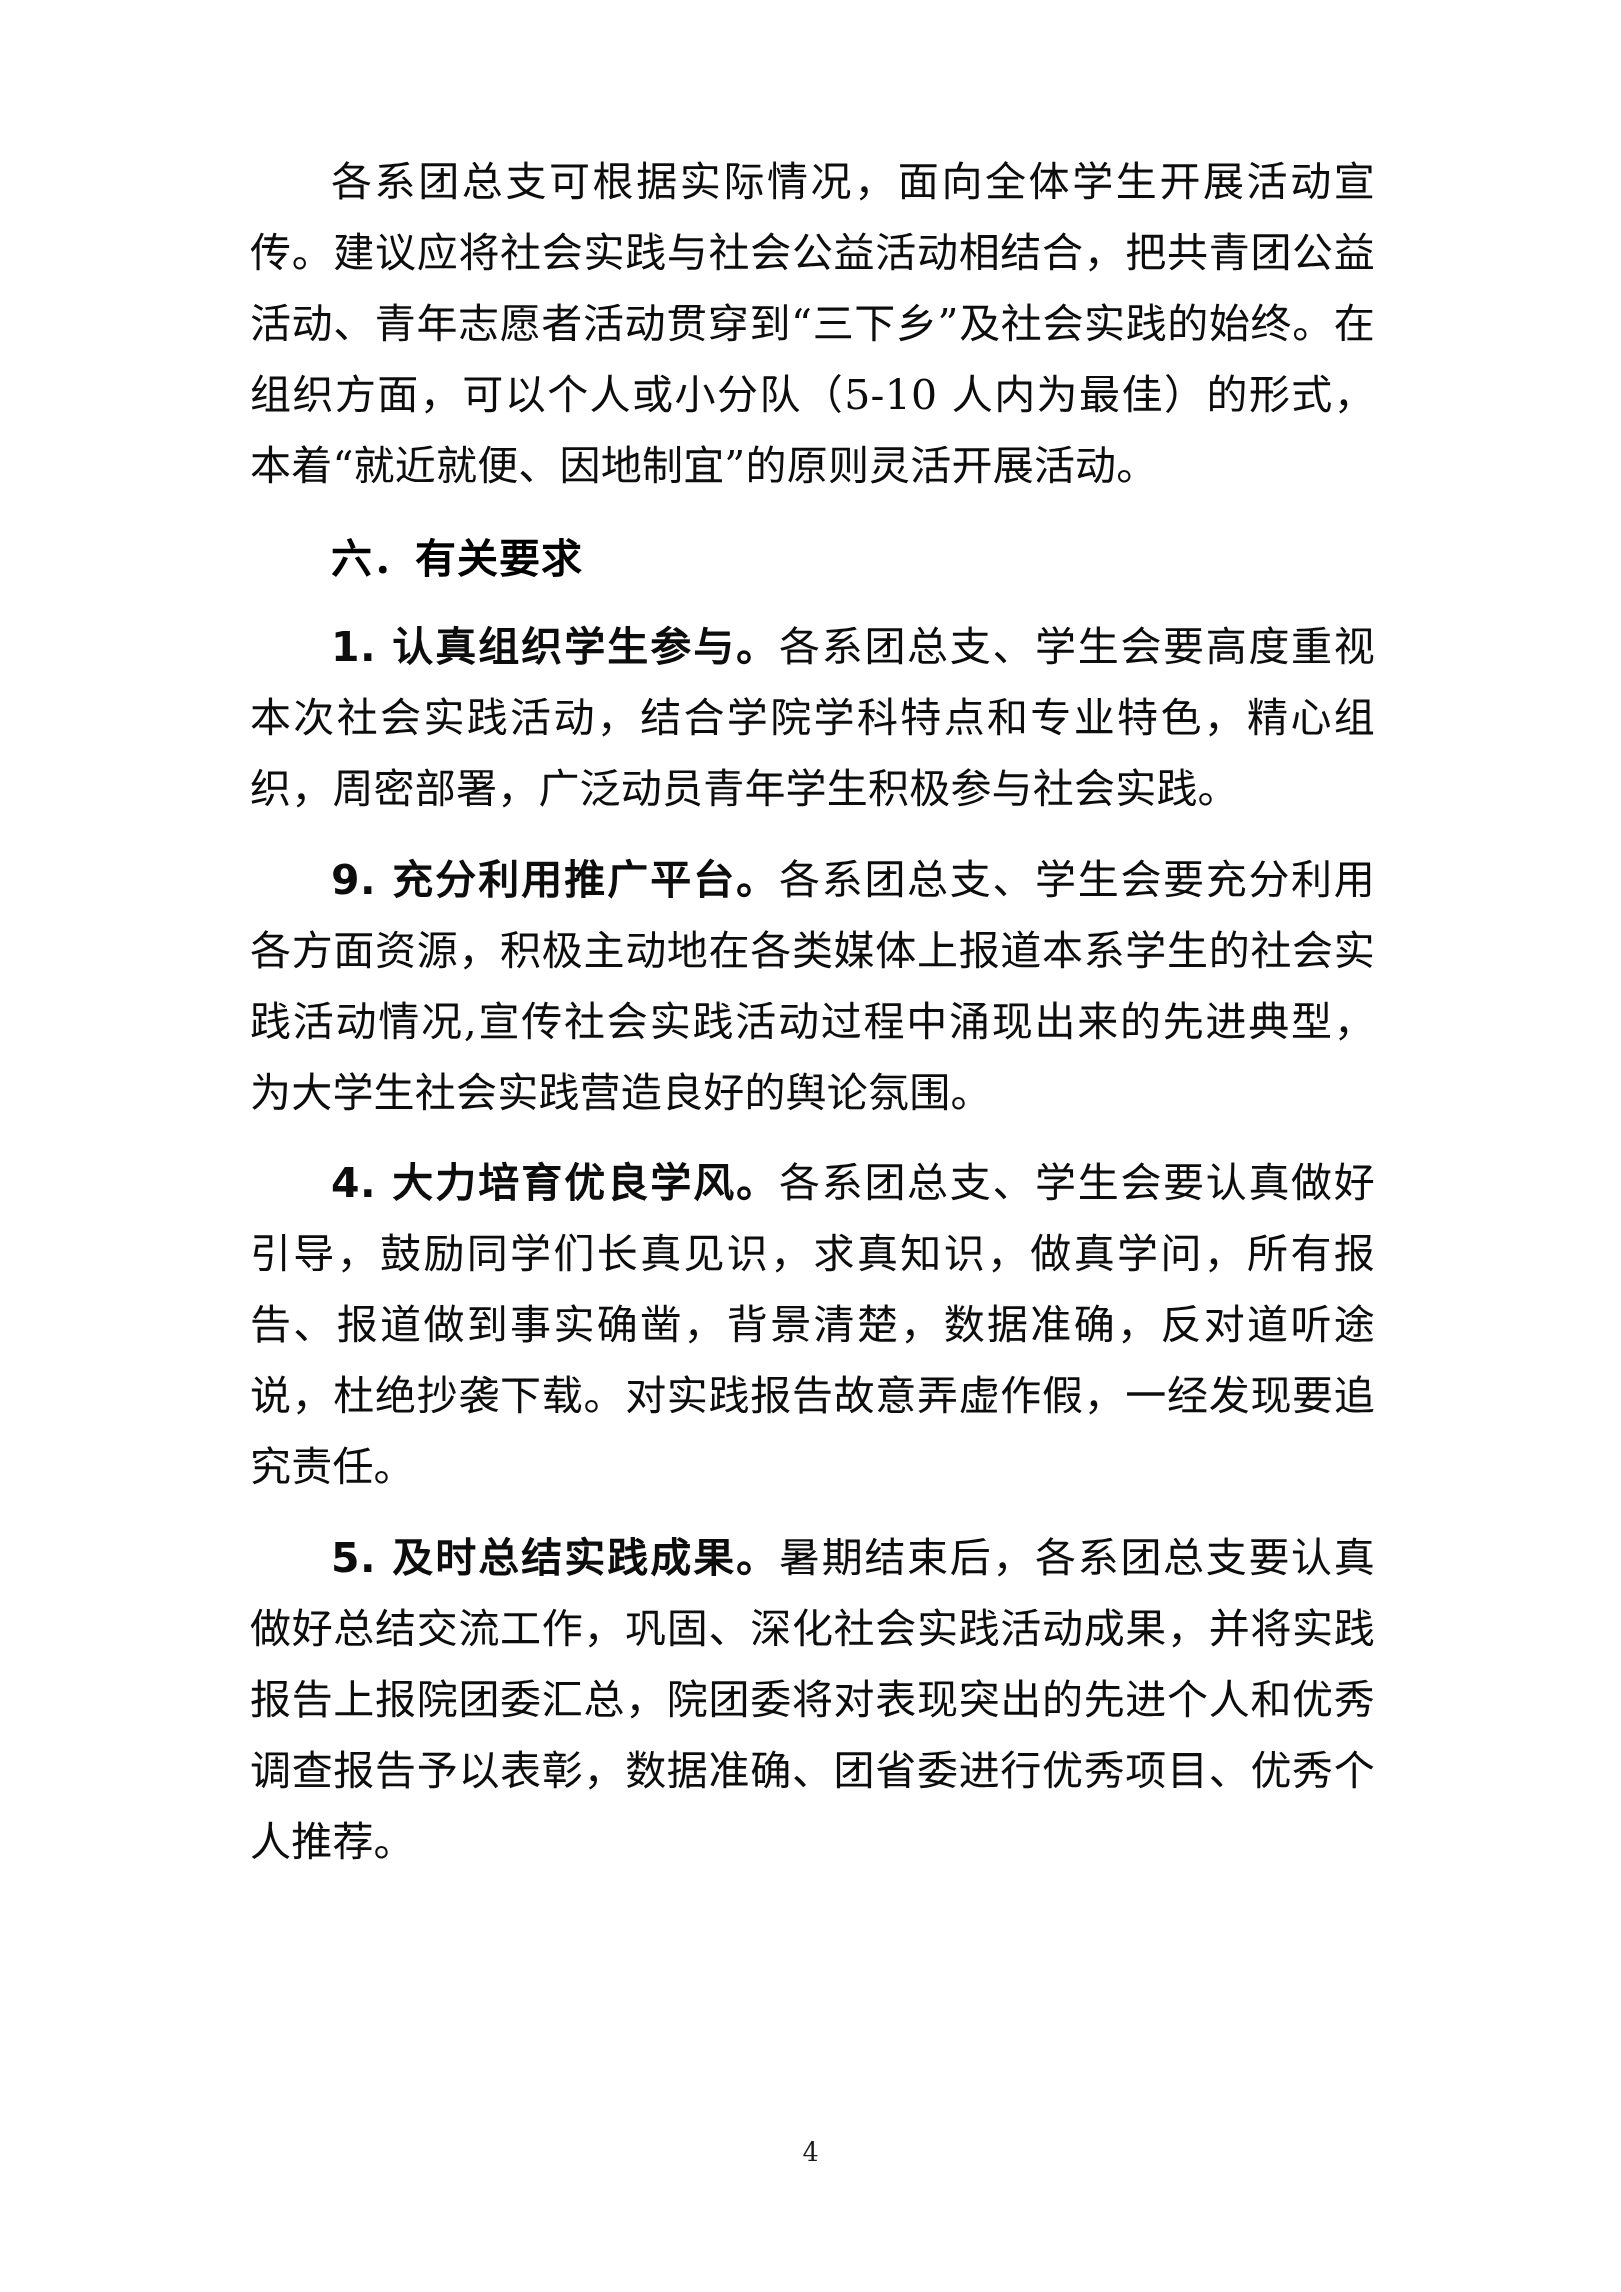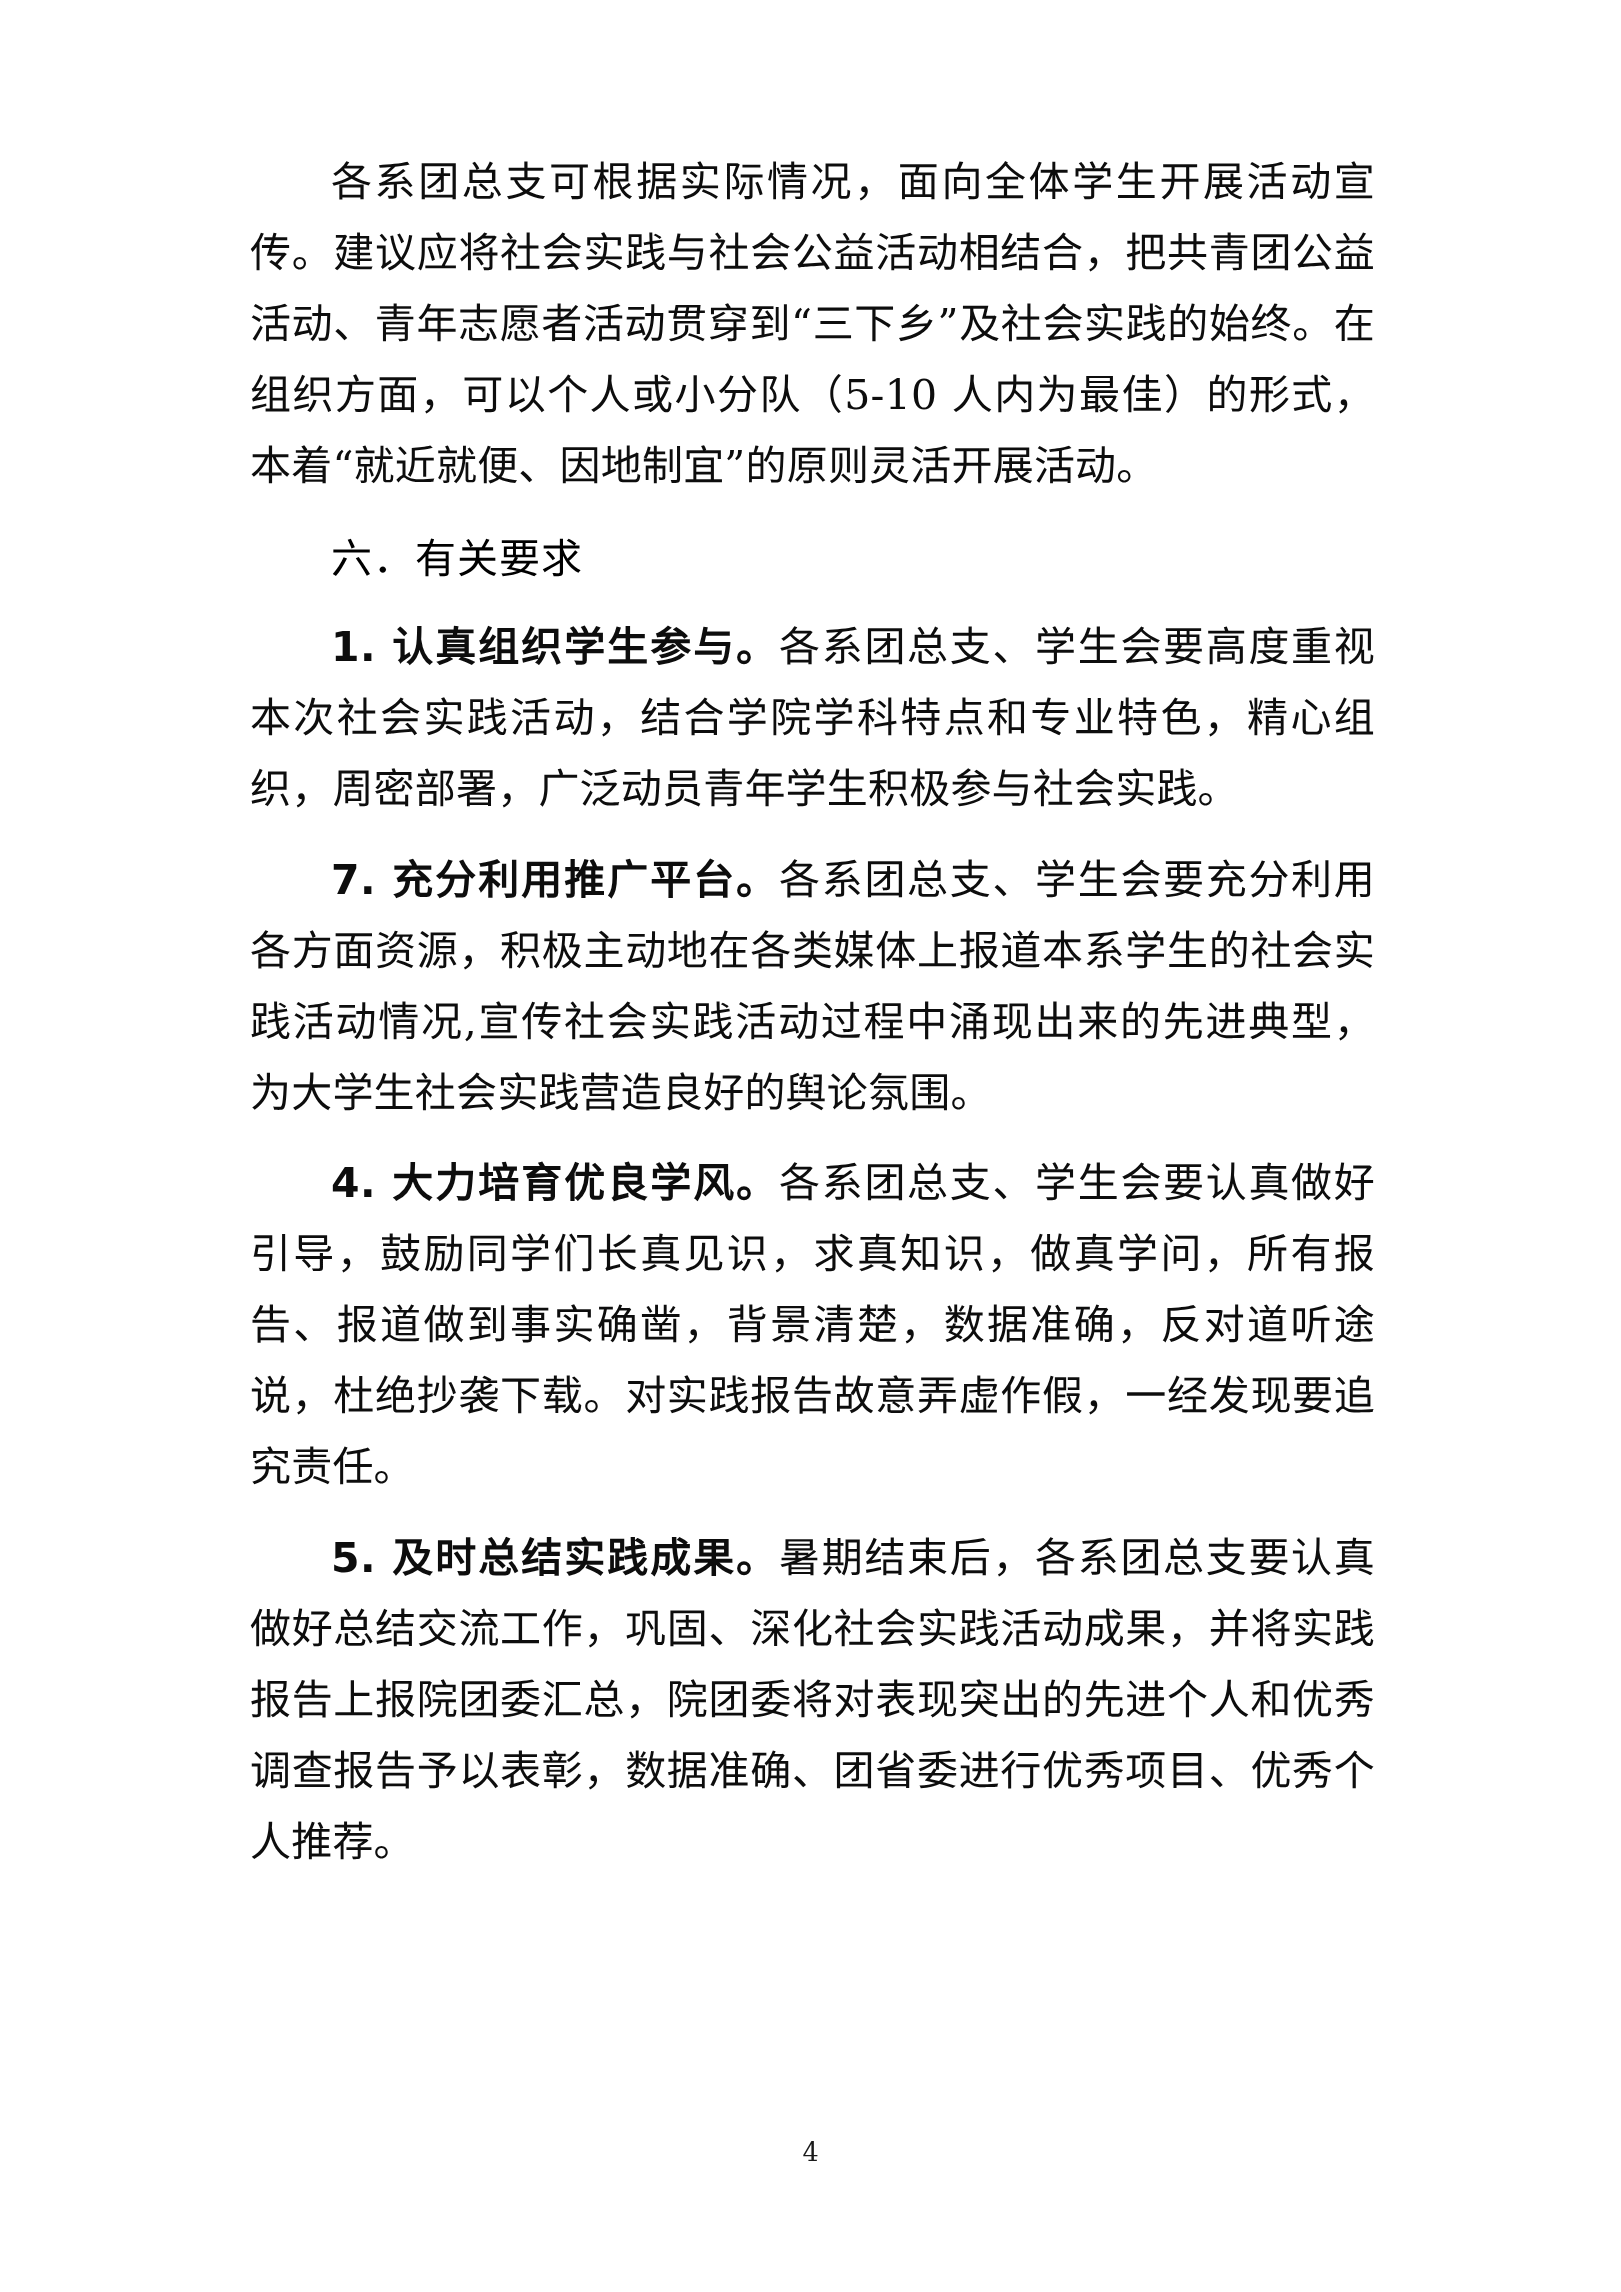--- a/index.html
+++ b/index.html
@@ -38,21 +38,21 @@
     letter-spacing: 0.2px;
     font-family: "DejaVu Serif", "Liberation Serif", serif;
     font-weight: 400;
     word-break: break-all;
   }
   
   .section-heading {
     font-size: 41px;
     line-height: 71px;
     color: #000000;
-    font-weight: normal;
+    font-weight: bold;
     text-indent: 81px;
     margin: 21.6px 0 17.6px 0;
     font-family: "DejaVu Sans", "Liberation Sans", sans-serif;
     letter-spacing: 1px;
   }
   
   .item {
     font-size: 41px;
     line-height: 71px;
     color: #0d0d0d;
@@ -93,21 +93,21 @@
 
     <p class="para">各系团总支可根据实际情况，面向全体学生开展活动宣传。建议应将社会实践与社会公益活动相结合，把共青团公益活动、青年志愿者活动贯穿到“三下乡”及社会实践的始终。在组织方面，可以个人或小分队（5-10 人内为最佳）的形式，本着“就近就便、因地制宜”的原则灵活开展活动。</p>
 
     <h2 class="section-heading">六．有关要求</h2>
 
     <p class="item">
       <span class="item-lead">1. 认真组织学生参与。</span><span class="item-body">各系团总支、学生会要高度重视本次社会实践活动，结合学院学科特点和专业特色，精心组织，周密部署，广泛动员青年学生积极参与社会实践。</span>
     </p>
 
     <p class="item">
-      <span class="item-lead">7. 充分利用推广平台。</span><span class="item-body">各系团总支、学生会要充分利用各方面资源，积极主动地在各类媒体上报道本系学生的社会实践活动情况,宣传社会实践活动过程中涌现出来的先进典型，为大学生社会实践营造良好的舆论氛围。</span>
+      <span class="item-lead">9. 充分利用推广平台。</span><span class="item-body">各系团总支、学生会要充分利用各方面资源，积极主动地在各类媒体上报道本系学生的社会实践活动情况,宣传社会实践活动过程中涌现出来的先进典型，为大学生社会实践营造良好的舆论氛围。</span>
     </p>
 
     <p class="item">
       <span class="item-lead">4. 大力培育优良学风。</span><span class="item-body">各系团总支、学生会要认真做好引导，鼓励同学们长真见识，求真知识，做真学问，所有报告、报道做到事实确凿，背景清楚，数据准确，反对道听途说，杜绝抄袭下载。对实践报告故意弄虚作假，一经发现要追究责任。</span>
     </p>
 
     <p class="item">
       <span class="item-lead">5. 及时总结实践成果。</span><span class="item-body">暑期结束后，各系团总支要认真做好总结交流工作，巩固、深化社会实践活动成果，并将实践报告上报院团委汇总，院团委将对表现突出的先进个人和优秀调查报告予以表彰，数据准确、团省委进行优秀项目、优秀个人推荐。</span>
     </p>
 

